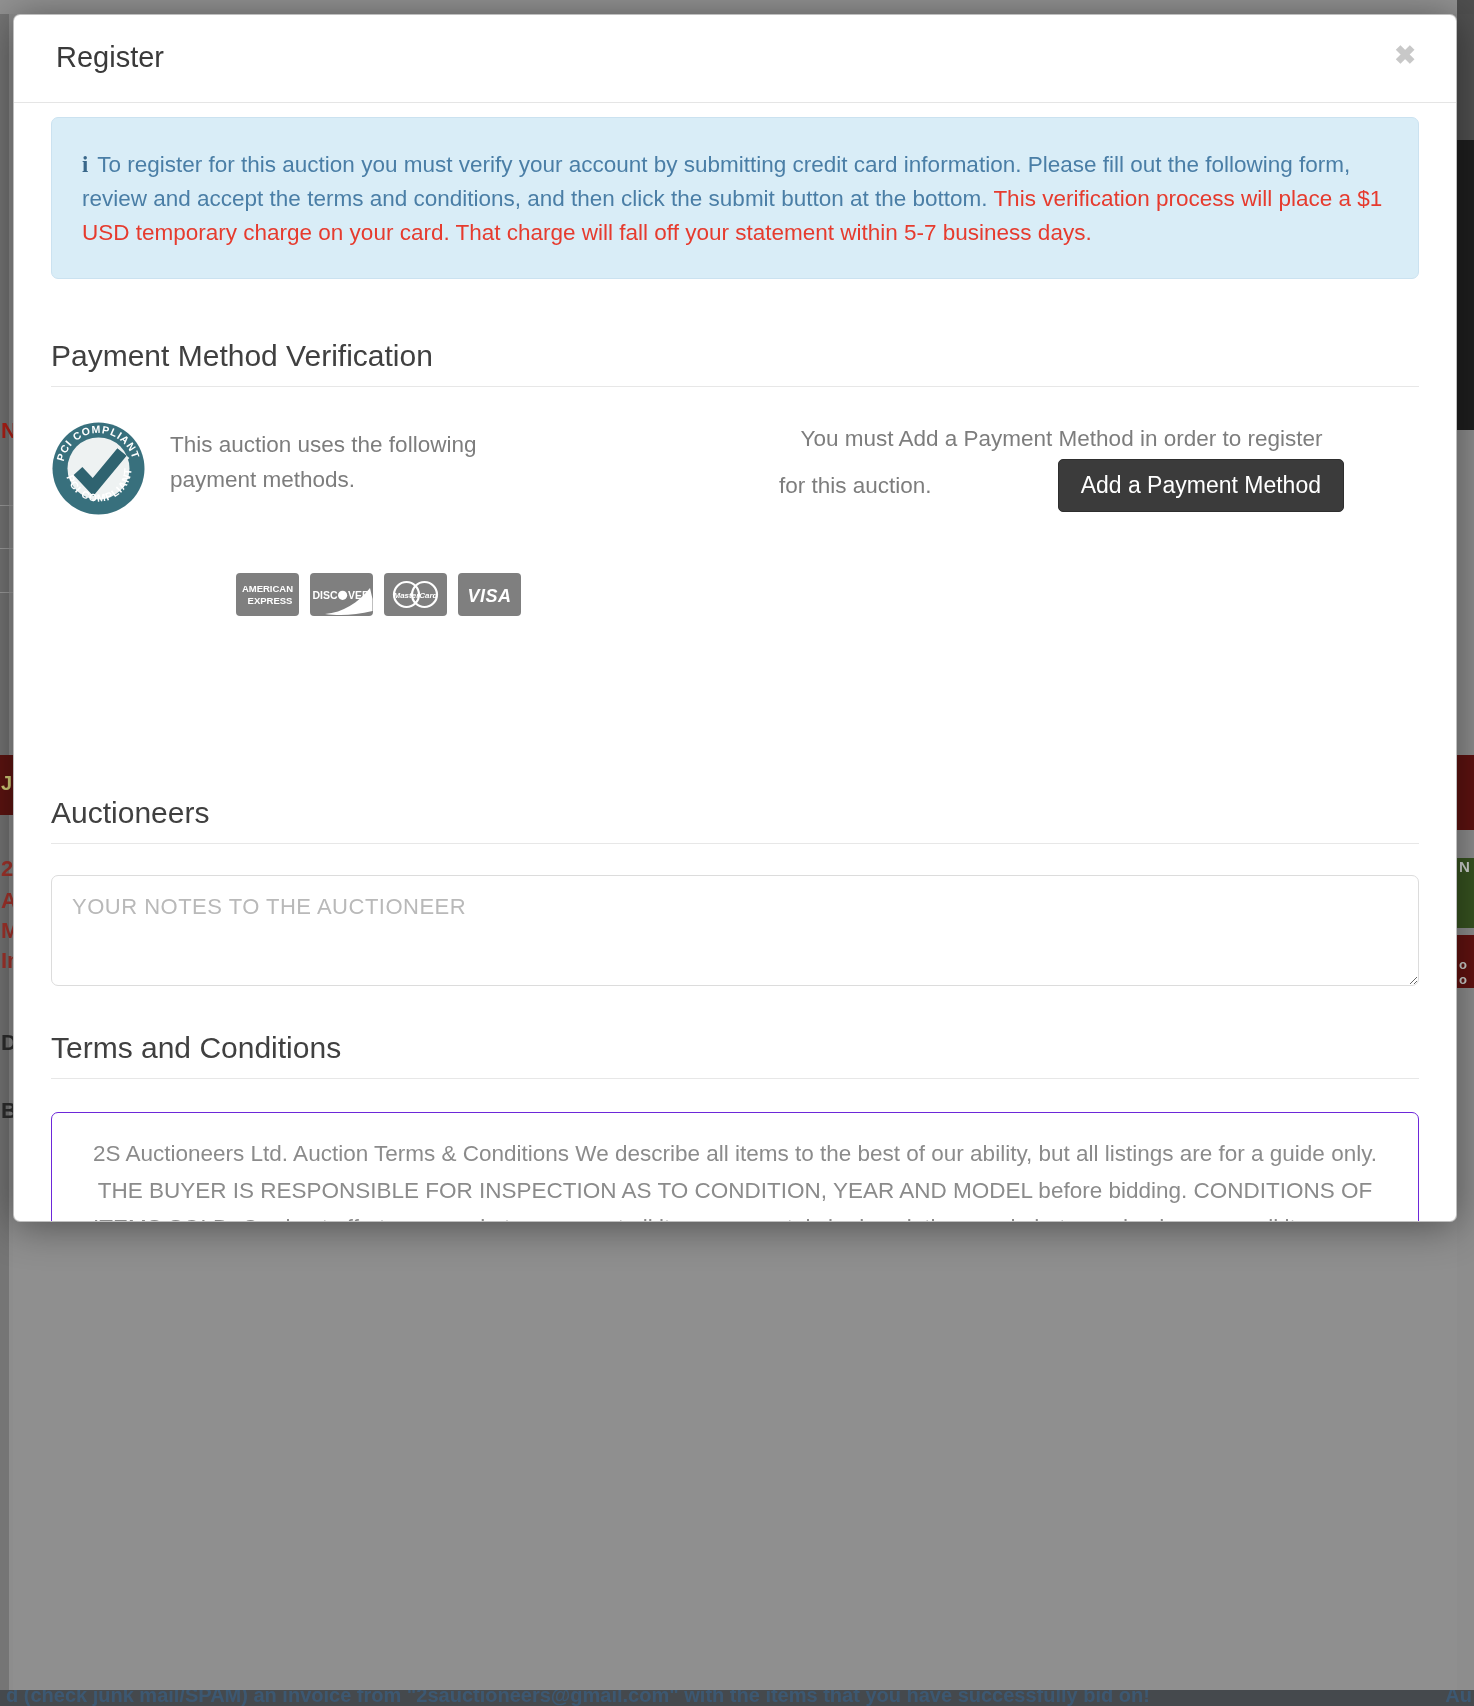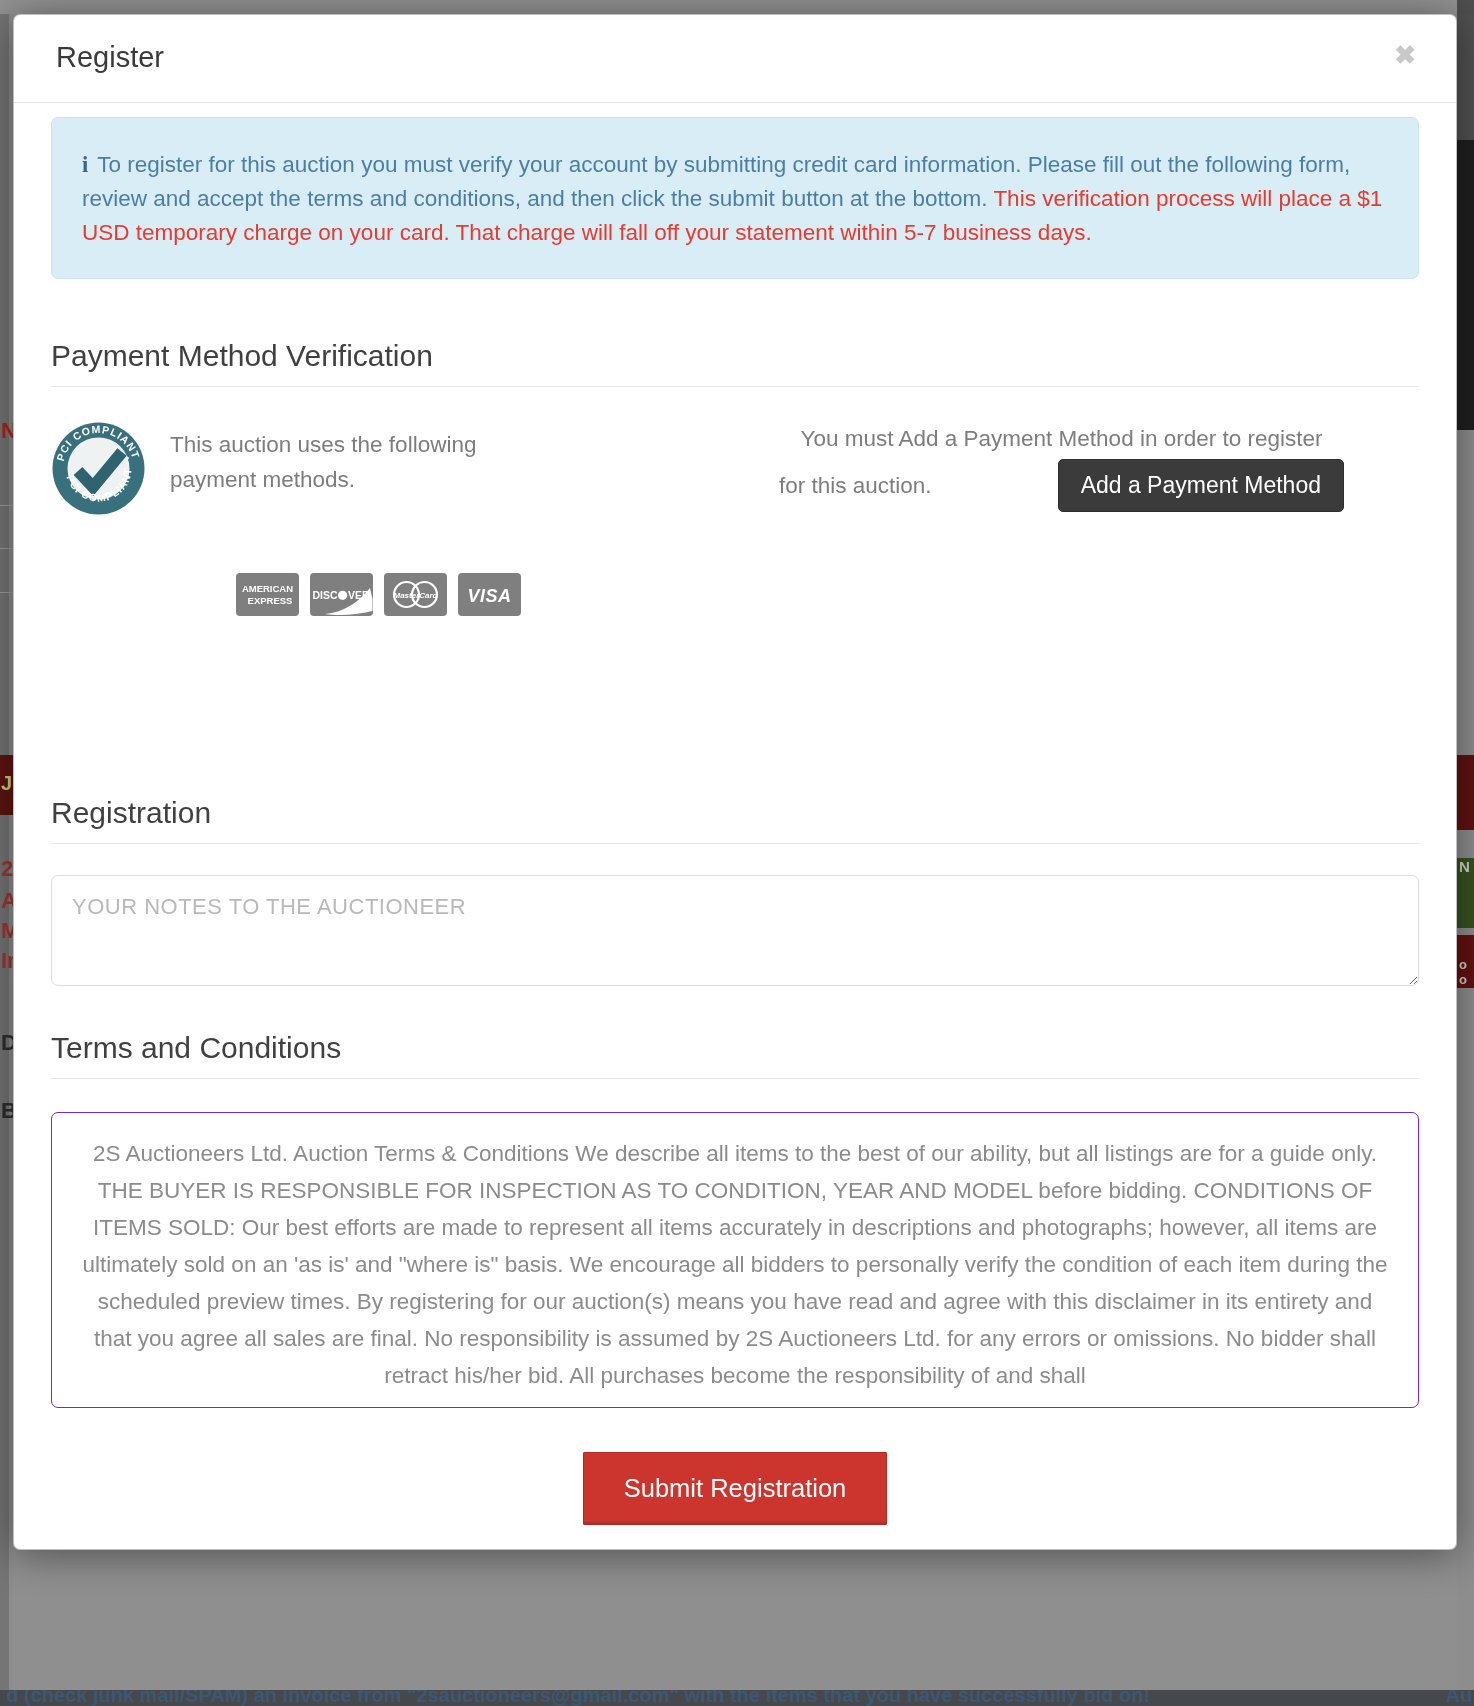--- a/index.html
+++ b/index.html
@@ -26,21 +26,21 @@
 
   .strip-bottom { position:absolute; left:0; top:1690px; width:1474px; height:16px;
     background:#45494d; overflow:hidden; white-space:nowrap; }
   .strip-bottom .bg-text { color:#3c5a77; font-size:20px; font-weight:bold; opacity:.9;
     position:absolute; left:6px; top:-6px; }
   .strip-bottom .bg-text-right { color:#3c5a77; font-size:20px; font-weight:bold; opacity:.9;
     position:absolute; right:2px; top:-6px; }
 
   
   .modal {
-    position:absolute; left:13px; top:14px; width:1444px; height:1536px;
+    position:absolute; left:13px; top:14px; width:1444px; height:1208px;
     background:#ffffff; border-radius:7px; border:1px solid rgba(0,0,0,.25);
     box-shadow:0 4px 40px rgba(0,0,0,.45); overflow:hidden;
   }
   .modal-header { position:relative; padding:26px 40px 28px 42px; border-bottom:1px solid #e5e5e5; }
   .modal-title { font-size:29px; color:#3a3a3a; }
   .modal-close { position:absolute; right:34px; top:26px; font-size:26px; font-weight:bold;
     color:#c8c8c8; background:none; border:none; cursor:pointer; line-height:1; }
 
   .modal-body { padding:14px 37px 0 37px; }
 
@@ -201,21 +201,21 @@
         <circle cx="22.5" cy="21.5" r="12.5" fill="none" stroke="#ffffff" stroke-width="2.2"></circle>
         <circle cx="40.5" cy="21.5" r="12.5" fill="none" stroke="#ffffff" stroke-width="2.2"></circle>
         <text x="31.5" y="24.5" text-anchor="middle" font-size="8" font-weight="bold" font-style="italic" fill="#ffffff">MasterCard</text>
       </svg>
       <svg width="63" height="43" viewBox="0 0 63 43">
         <rect x="0" y="0" width="63" height="43" rx="4" fill="#7f7f7f"></rect>
         <text x="31.5" y="28.5" text-anchor="middle" font-size="18" font-weight="bold" font-style="italic" letter-spacing="0.5" fill="#ffffff">VISA</text>
       </svg>
     </div>
 
-    <h2 class="section" id="registration-heading">Registration</h2>
+    <h2 class="section" id="registration-heading">Auctioneers</h2>
 
     <textarea class="notes" placeholder="YOUR NOTES TO THE AUCTIONEER" style=""></textarea>
 
     <h2 class="section" id="terms-heading">Terms and Conditions</h2>
 
     <div class="terms-box">2S Auctioneers Ltd. Auction Terms &amp; Conditions We describe all items to the best of our ability, but all listings are for a guide only. THE BUYER IS RESPONSIBLE FOR INSPECTION AS TO CONDITION, YEAR AND MODEL before bidding. CONDITIONS OF ITEMS SOLD: Our best efforts are made to represent all items accurately in descriptions and photographs; however, all items are ultimately sold on an 'as is' and "where is" basis. We encourage all bidders to personally verify the condition of each item during the scheduled preview times. By registering for our auction(s) means you have read and agree with this disclaimer in its entirety and that you agree all sales are final. No responsibility is assumed by 2S Auctioneers Ltd. for any errors or omissions. No bidder shall retract his/her bid. All purchases become the responsibility of and shall</div>
 
 
     <div class="submit-row">
       <button class="submit-btn">Submit Registration</button>

